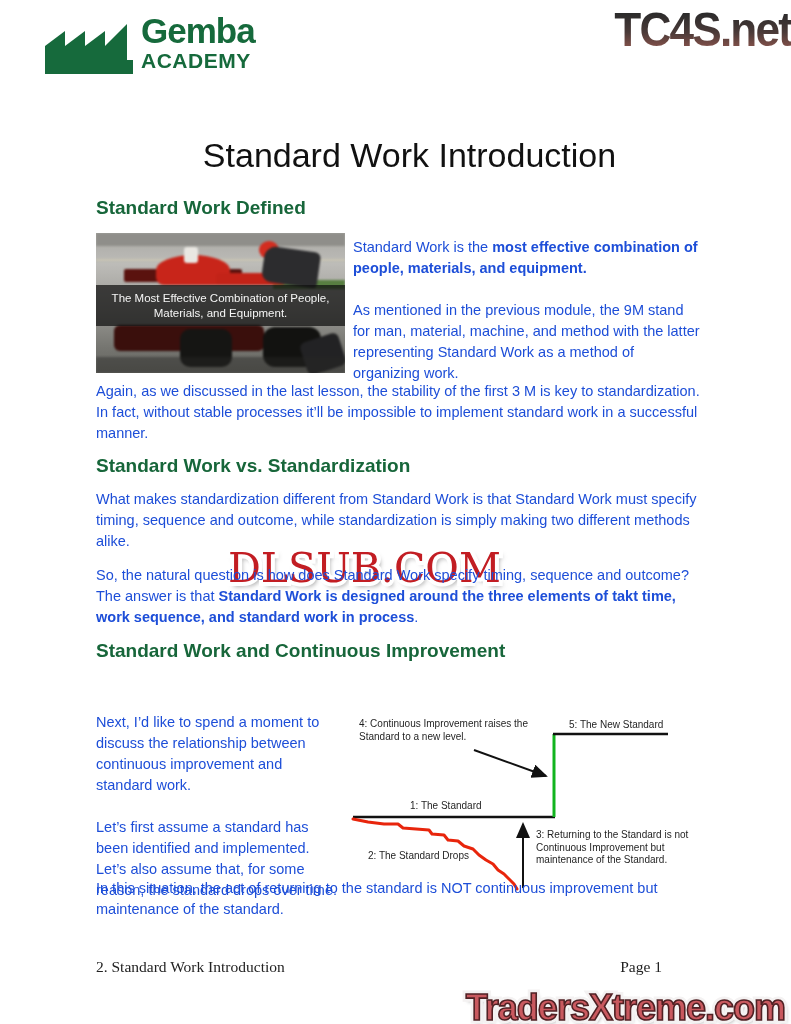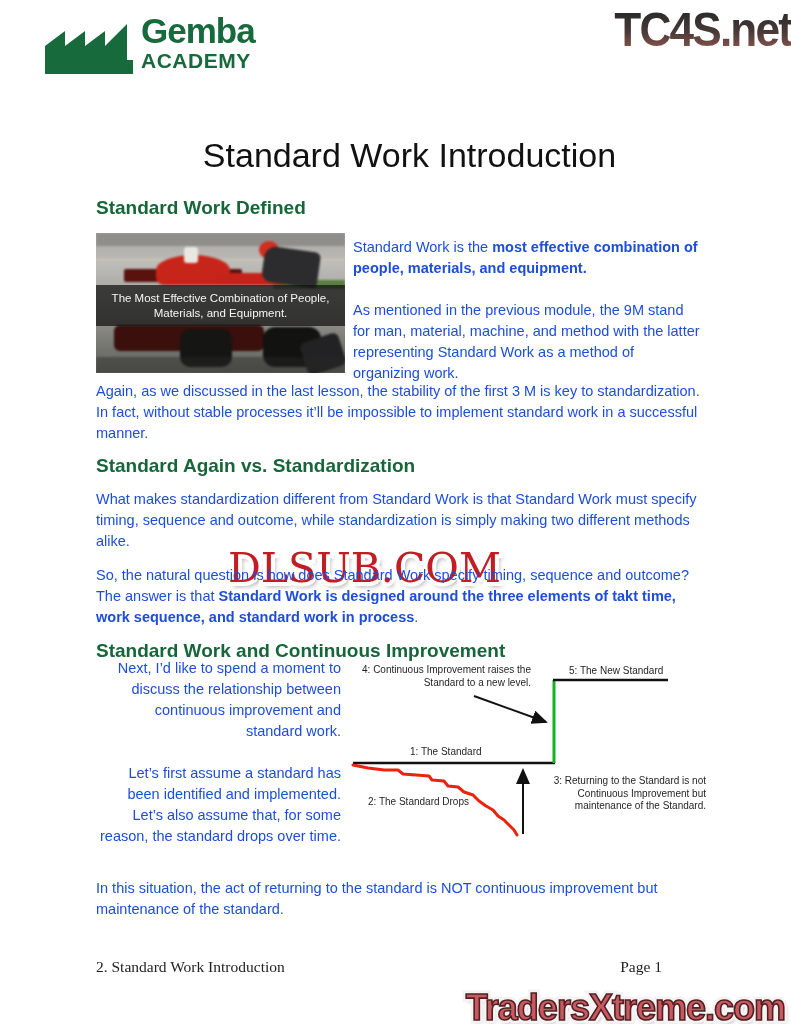--- a/index.html
+++ b/index.html
@@ -80,21 +80,21 @@
   .layer .back {
     position:absolute; left:0; top:0; color:#c21d23;
     -webkit-text-stroke:8px #ffffff;
     text-shadow:3px 4px 5px rgba(0,0,0,.5);
   }
   .layer .front { position:relative; color:#c21d23; }
 
   .p-so { position:absolute; top:565px; width:606px; }
   .h-ci { position:absolute; top:640px; }
 
-  .row2 { position:absolute; top:658px; width:606px; display:flex;text-align:right; }
+  .row2 { position:absolute; top:712px; width:606px; display:flex; }
   .row2 .col-l { width:245px; flex:none; }
   .row2 .col-l p + p { margin-top:21px; }
   .diagram { position:relative; margin-left:auto; width:356px; height:186px; flex:none;
              font-size:10px; line-height:12.5px; color:#1f1f1f; }
   .diagram .lbl { position:absolute; }
   .diagram svg { position:absolute; inset:0; }
 
   .p-final { position:absolute; top:878px; width:606px; }
 
   
@@ -164,21 +164,21 @@
         </div>
       </div>
       <div class="col-r">
         <p><span>Standard Work is the </span><strong>most effective combination of people, materials, and equipment.</strong></p>
         <p>As mentioned in the previous module, the 9M stand for man, material, machine, and method with the latter representing Standard Work as a method of organizing work.</p>
       </div>
     </div>
 
     <p class="p-again">Again, as we discussed in the last lesson, the stability of the first 3 M is key to standardization. In fact, without stable processes it’ll be impossible to implement standard work in a successful manner.</p>
 
-    <h2 class="green h-vs">Standard Again vs. Standardization</h2>
+    <h2 class="green h-vs">Standard Work vs. Standardization</h2>
 
     <div class="wm-wrap">
       <p>What makes standardization different from Standard Work is that Standard Work must specify timing, sequence and outcome, while standardization is simply making two different methods alike.</p>
       <div class="wm-dlsub layer">
         <span class="back">DLSUB.COM</span>
         <span class="front">DLSUB.COM</span>
       </div>
     </div>
 
     <p class="p-so"><span>So, the natural question is how does Standard Work specify timing, sequence and outcome? The answer is that </span><strong>Standard Work is designed around the three elements of takt time, work sequence, and standard work in process</strong><span>.</span></p>

